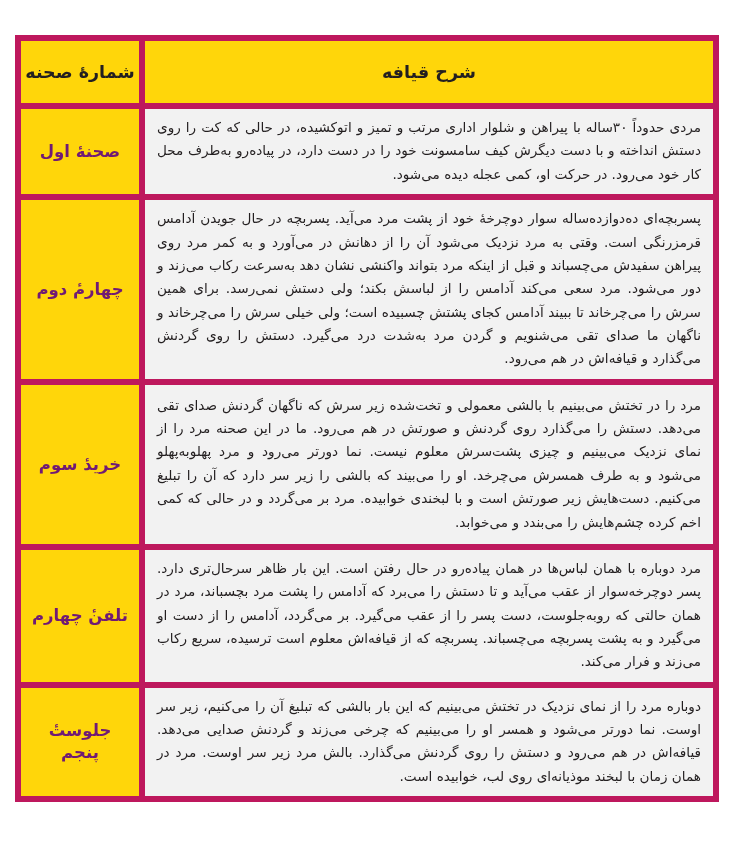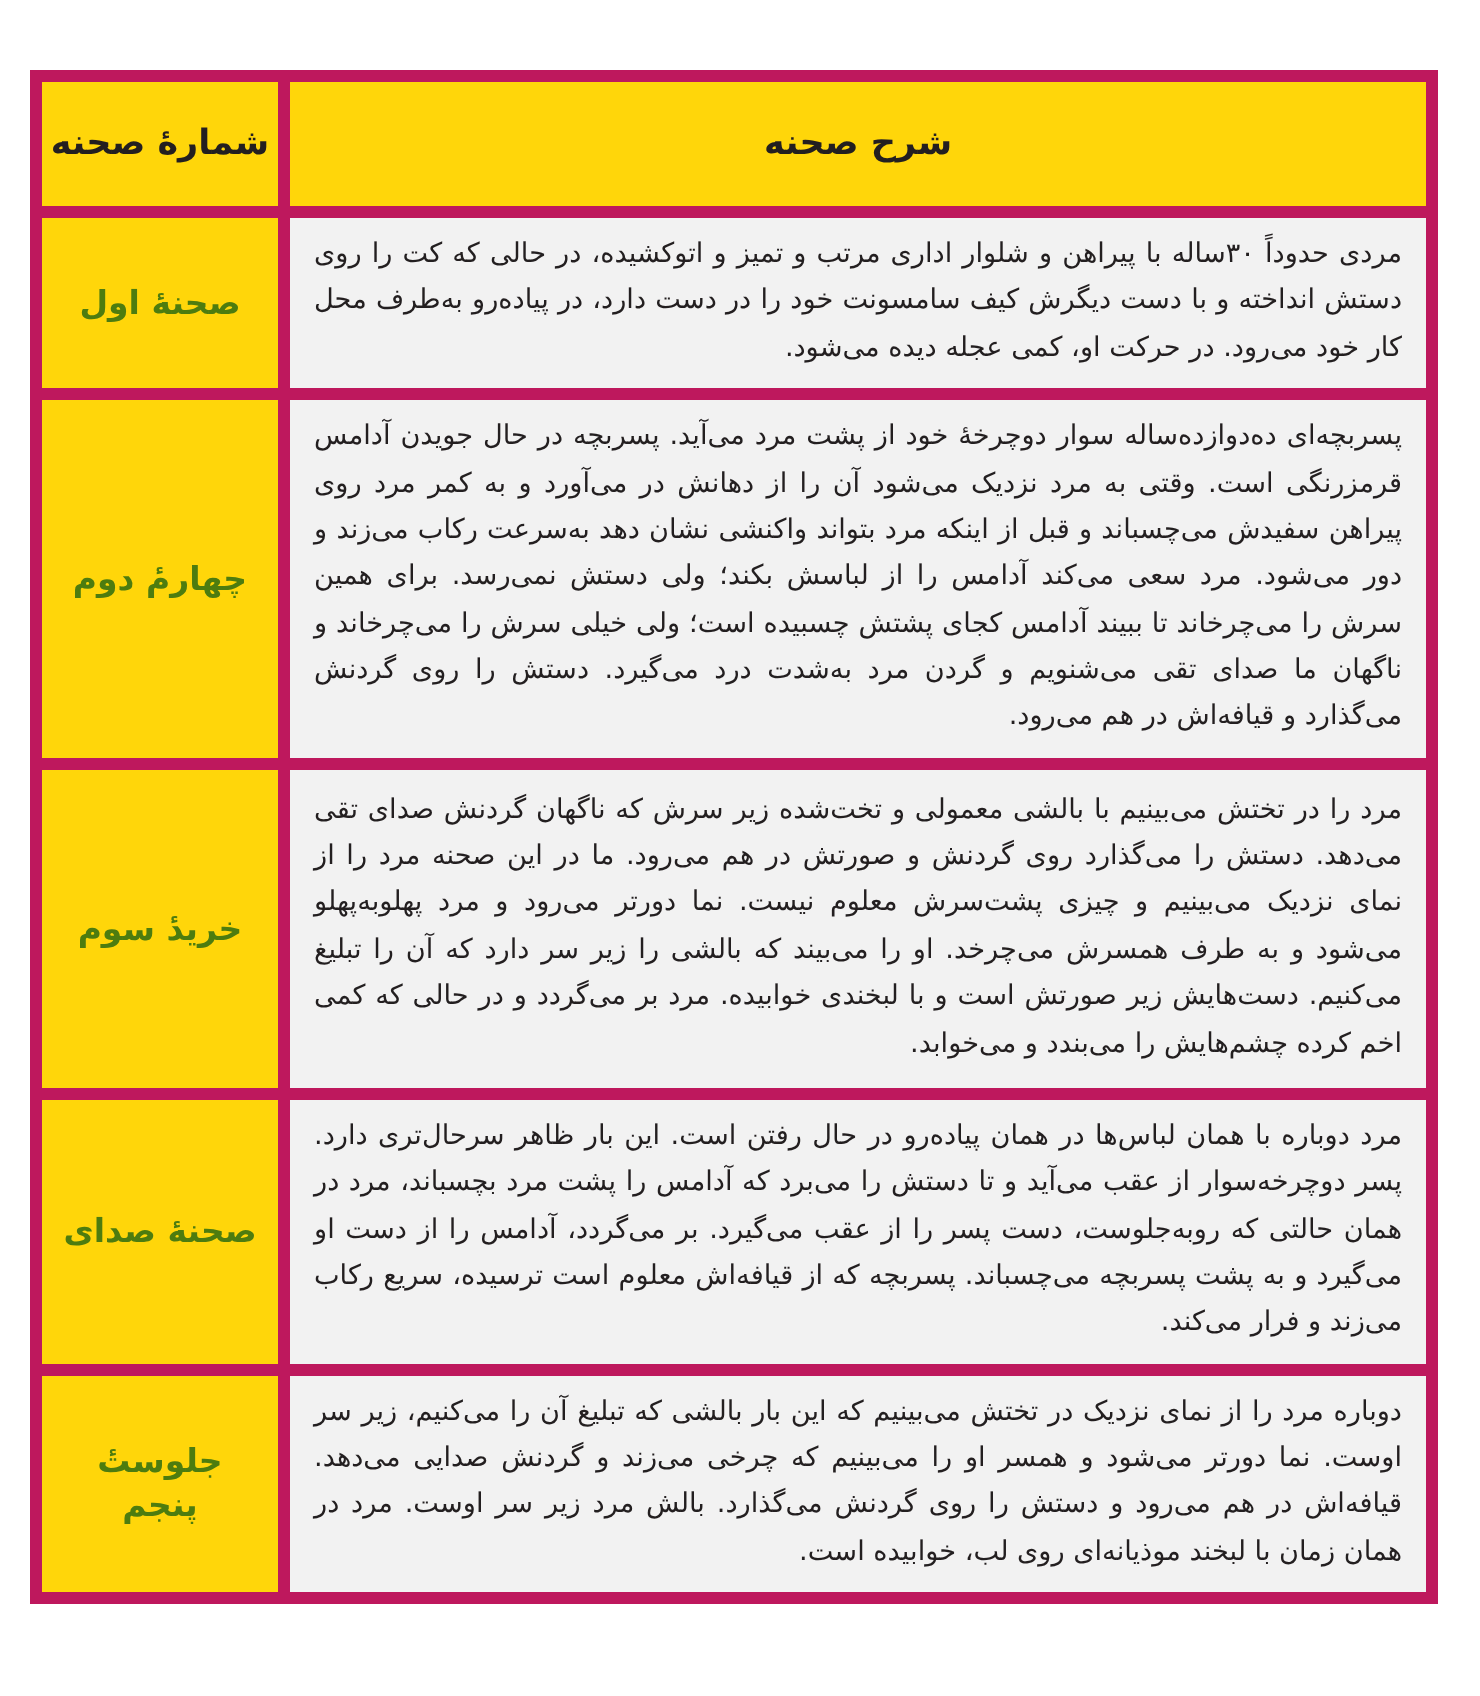--- a/index.html
+++ b/index.html
@@ -60,21 +60,21 @@
     letter-spacing: 0;
   }
   th.hdr .hdr-label {
     display: block;
     line-height: 1.2;
   }
 
   
   td.scene-num {
     background: #ffd60a;
-    color: #4d7c0f;
+    color: #701a75;
     font-weight: bold;
     font-size: 16.5px;
     text-align: center;
   }
   td.scene-num .num-label {
     display: block;
     line-height: 1.3;
     padding: 4px 6px;
   }
 
@@ -114,21 +114,21 @@
 <div class="page">
   <div class="table-wrap">
     <table class="storyboard">
       <colgroup>
         <col class="col-desc">
         <col class="col-num">
       </colgroup>
       <thead>
         <tr class="row-hdr">
           <th class="hdr">
-            <span class="hdr-label">شرح صحنه</span>
+            <span class="hdr-label">شرح قیافه</span>
           </th>
           <th class="hdr">
             <span class="hdr-label">شمارهٔ صحنه</span>
           </th>
         </tr>
       </thead>
       <tbody>
         <tr class="row-1">
           <td class="scene-desc">
             <span class="desc-text">مردی حدوداً ۳۰ساله با پیراهن و شلوار اداری مرتب و تمیز و اتوکشیده، در حالی که کت را روی دستش انداخته و با دست دیگرش کیف سامسونت خود را در دست دارد، در پیاده‌رو به‌طرف محل کار خود می‌رود. در حرکت او، کمی عجله دیده می‌شود.</span>
@@ -151,21 +151,21 @@
           </td>
           <td class="scene-num">
             <span class="num-label">خریدٔ سوم</span>
           </td>
         </tr>
         <tr class="row-4">
           <td class="scene-desc">
             <span class="desc-text">مرد دوباره با همان لباس‌ها در همان پیاده‌رو در حال رفتن است. این بار ظاهر سرحال‌تری دارد. پسر دوچرخه‌سوار از عقب می‌آید و تا دستش را می‌برد که آدامس را پشت مرد بچسباند، مرد در همان حالتی که روبه‌جلوست، دست پسر را از عقب می‌گیرد. بر می‌گردد، آدامس را از دست او می‌گیرد و به پشت پسربچه می‌چسباند. پسربچه که از قیافه‌اش معلوم است ترسیده، سریع رکاب می‌زند و فرار می‌کند.</span>
           </td>
           <td class="scene-num">
-            <span class="num-label">صحنهٔ صدای</span>
+            <span class="num-label">تلفنٔ چهارم</span>
           </td>
         </tr>
         <tr class="row-5">
           <td class="scene-desc">
             <span class="desc-text">دوباره مرد را از نمای نزدیک در تختش می‌بینیم که این بار بالشی که تبلیغ آن را می‌کنیم، زیر سر اوست. نما دورتر می‌شود و همسر او را می‌بینیم که چرخی می‌زند و گردنش صدایی می‌دهد. قیافه‌اش در هم می‌رود و دستش را روی گردنش می‌گذارد. بالش مرد زیر سر اوست. مرد در همان زمان با لبخند موذیانه‌ای روی لب، خوابیده است.</span>
           </td>
           <td class="scene-num">
             <span class="num-label">جلوستٔ پنجم</span>
           </td>
         </tr>

